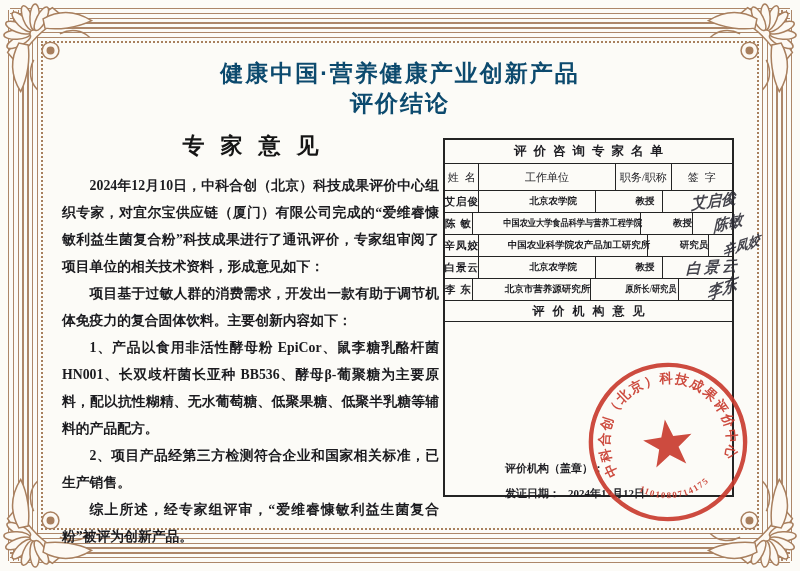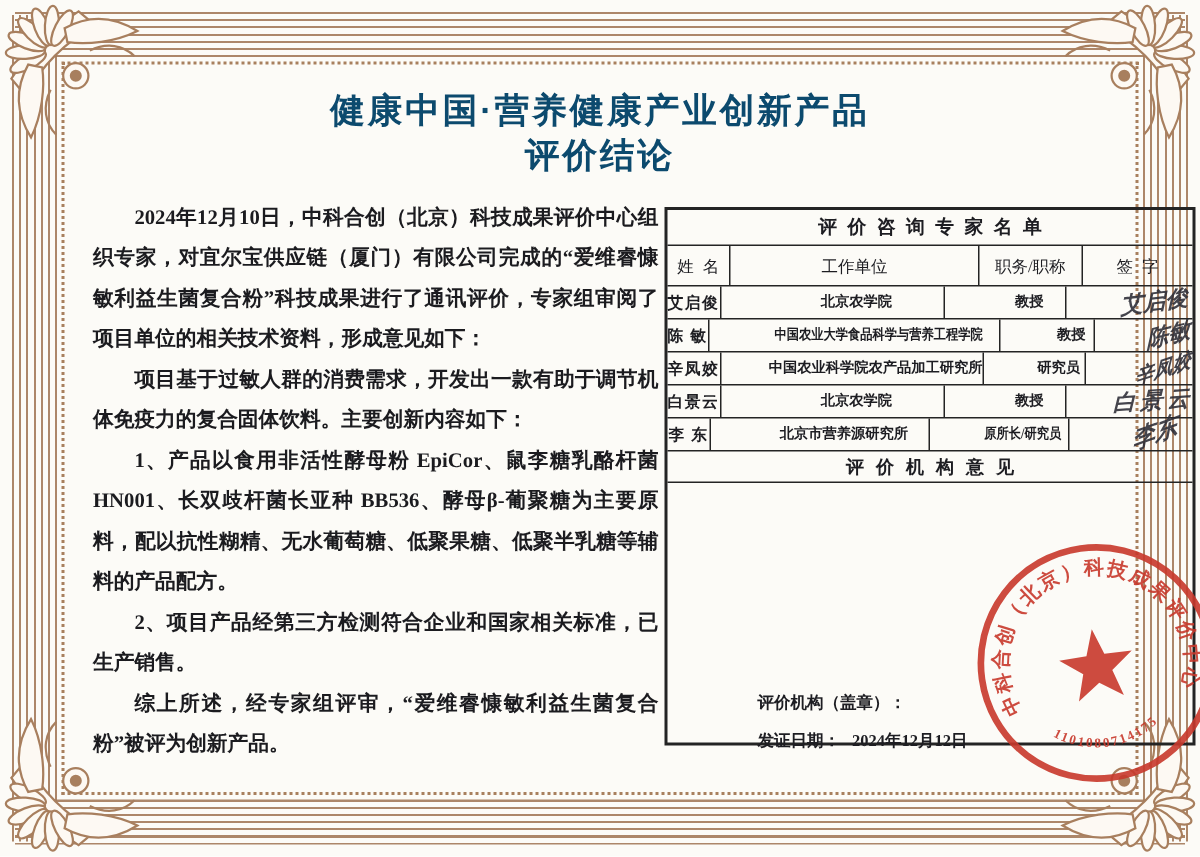--- a/index.html
+++ b/index.html
@@ -30,21 +30,21 @@
     font-size:23px;line-height:30px;letter-spacing:2px;color:#0c4a6e;}
 
   
   .left-col{position:absolute;left:62px;top:131px;width:377px;z-index:3;}
   .eo-heading{text-align:center;font-size:22px;font-weight:700;letter-spacing:16px;
     padding-left:16px;margin:0 0 11px 0;color:#151515;}
   .left-col p{margin:0;font-size:13.8px;line-height:27px;font-weight:600;
     text-indent:2em;text-align:justify;color:#1b1b1f;}
 
   
-  .etable{position:absolute;left:443px;top:138px;width:354px;height:359px;z-index:3;
+  .etable{position:absolute;left:443px;top:138px;width:291px;height:359px;z-index:3;
     border:2px solid #242424;box-sizing:border-box;display:flex;flex-direction:column;background:transparent;}
   .t-title{height:23px;line-height:23px;border-bottom:1px solid #242424;text-align:center;
     font-weight:700;font-size:12.5px;letter-spacing:7px;padding-left:7px;}
   .t-header,.t-row{display:flex;border-bottom:1px solid #242424;}
   .t-header{height:26px;font-weight:400;font-size:11px;}
   .t-row{height:21px;font-size:10.5px;font-weight:600;gap:32px;}
   .cell{display:flex;align-items:center;justify-content:center;box-sizing:border-box;
     border-right:1px solid #242424;overflow:visible;white-space:nowrap;}
   .cell:last-child{border-right:none;}
   .cell-name{width:12%;letter-spacing:1px;}
@@ -119,20 +119,21 @@
   <div class="corner c-br"><svg>
         <use href="#orn"></use>
       </svg></div>
 
   <div class="cert-title">
     <div>健康中国·营养健康产业创新产品</div>
     <div>评价结论</div>
   </div>
 
   <div class="left-col">
+    <div class="eo-heading">专家意见</div>
     <p>2024年12月10日，中科合创（北京）科技成果评价中心组织专家，对宜尔宝供应链（厦门）有限公司完成的“爱维睿慷敏利益生菌复合粉”科技成果进行了通讯评价，专家组审阅了项目单位的相关技术资料，形成意见如下：</p>
     <p>项目基于过敏人群的消费需求，开发出一款有助于调节机体免疫力的复合固体饮料。主要创新内容如下：</p>
     <p>1、产品以食用非活性酵母粉 EpiCor、鼠李糖乳酪杆菌 HN001、长双歧杆菌长亚种 BB536、酵母β-葡聚糖为主要原料，配以抗性糊精、无水葡萄糖、低聚果糖、低聚半乳糖等辅料的产品配方。</p>
     <p>2、项目产品经第三方检测符合企业和国家相关标准，已生产销售。</p>
     <p>综上所述，经专家组评审，“爱维睿慷敏利益生菌复合粉”被评为创新产品。</p>
   </div>
 
   <div class="etable">
     <div class="t-title">评价咨询专家名单</div>
 

